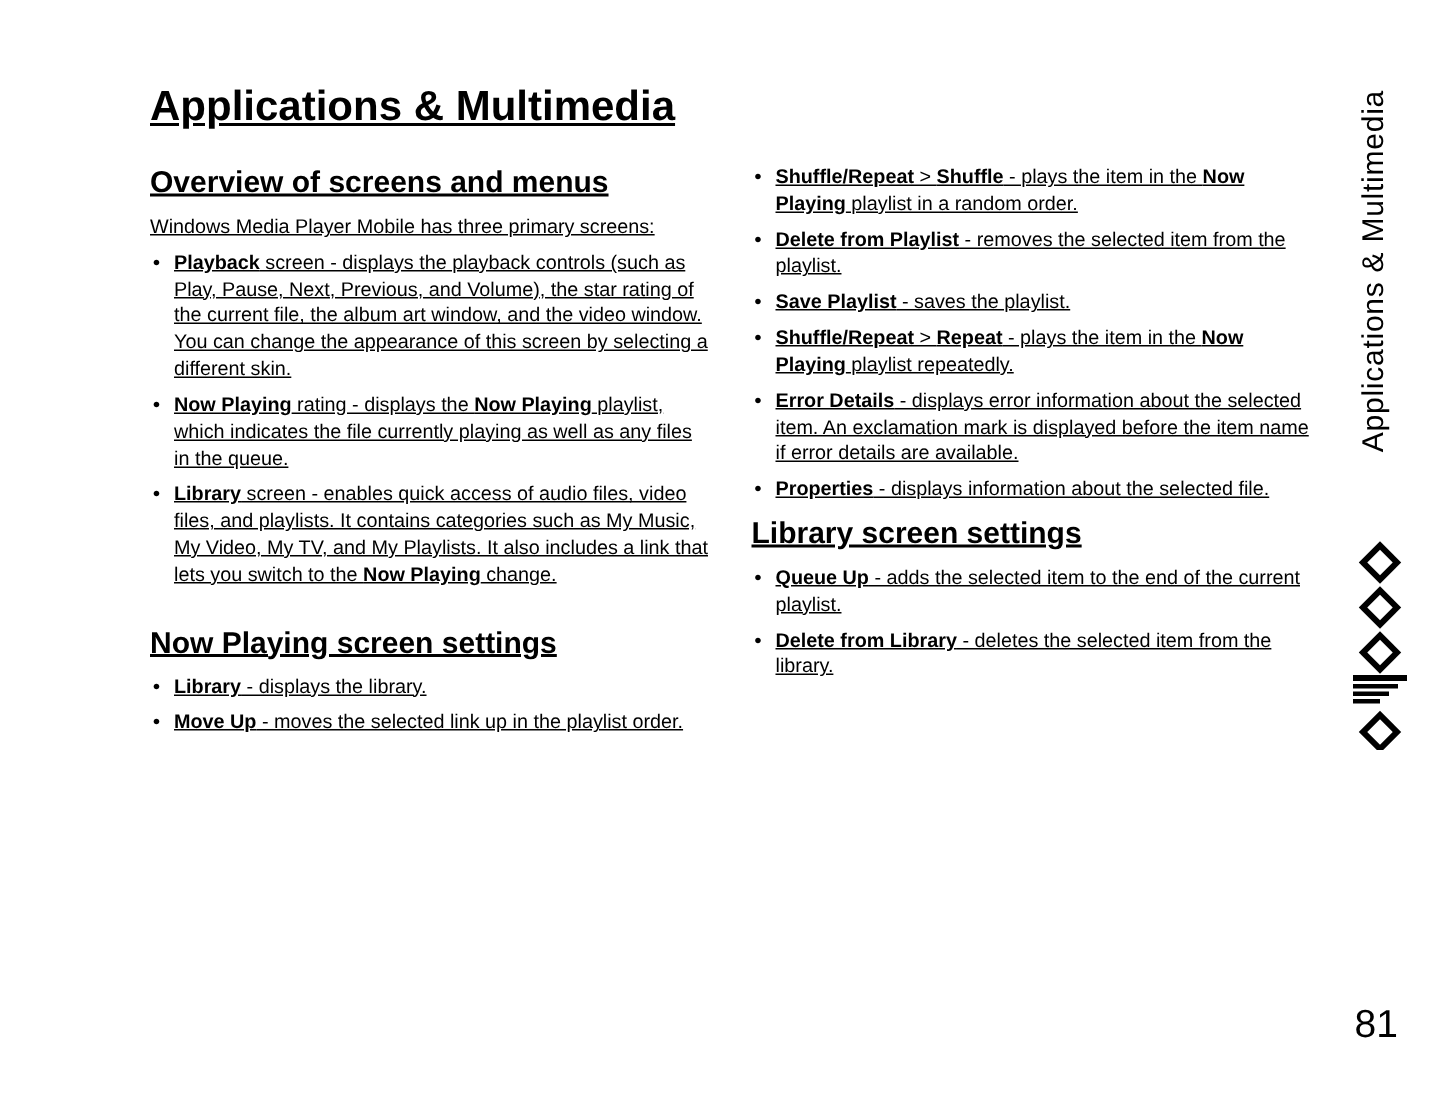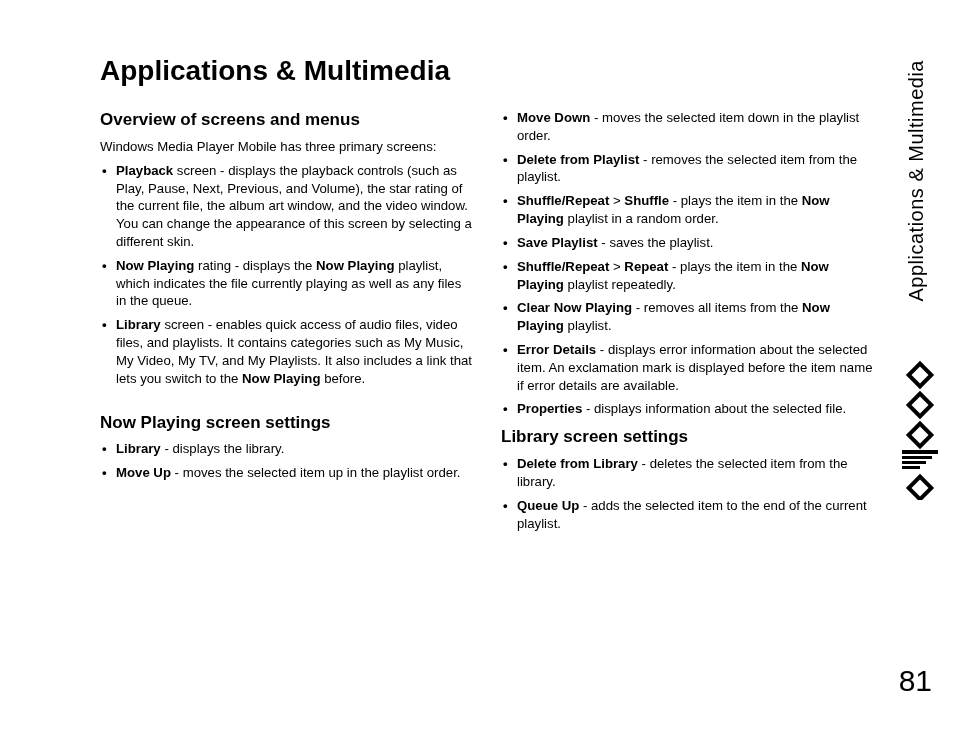--- a/index.html
+++ b/index.html
@@ -11,28 +11,29 @@
     width: 954px;
     height: 738px;
     position: relative;
     overflow: hidden;
   }
   .page {
     padding: 55px 80px 40px 100px;
     box-sizing: border-box;
     position: relative;
     height: 100%;
+    text-decoration: underline;
   }
   h1 {
     font-size: 28px;
     font-weight: bold;
     margin: 0 0 22px 0;
   }
   h2 {
-    font-size: 17px;
+    font-size: 20px;
     font-weight: bold;
     margin: 0 0 6px 0;
   }
   .columns {
     display: flex;
     gap: 28px;
   }
   .col {
     flex: 1;
     font-size: 13.2px;
@@ -65,21 +66,21 @@
     writing-mode: vertical-rl;
     transform: rotate(180deg);
     font-size: 20px;
     font-family: Arial, Helvetica, sans-serif;
     letter-spacing: 0.5px;
   }
   .page-number {
     position: absolute;
     right: 22px;
     bottom: 40px;
-    font-size: 30px;
+    font-size: 26px;
   }
   .ornament {
     position: absolute;
     right: 10px;
     top: 360px;
     width: 48px;
   }
   .ornament svg {
     display: block;
   }
@@ -92,46 +93,44 @@
   <h1>Applications &amp; Multimedia</h1>
 
   <div class="columns">
 
     <div class="col">
       <h2>Overview of screens and menus</h2>
       <p>Windows Media Player Mobile has three primary screens:</p>
       <ul>
         <li><b>Playback</b><span> screen - displays the playback controls (such as Play, Pause, Next, Previous, and Volume), the star rating of the current file, the album art window, and the video window. You can change the appearance of this screen by selecting a different skin.</span></li>
         <li><b>Now Playing</b><span> rating - displays the </span><b>Now Playing</b><span> playlist, which indicates the file currently playing as well as any files in the queue.</span></li>
-        <li><b>Library</b><span> screen - enables quick access of audio files, video files, and playlists. It contains categories such as My Music, My Video, My TV, and My Playlists. It also includes a link that lets you switch to the </span><b>Now Playing</b><span> before.</span></li>
+        <li><b>Library</b><span> screen - enables quick access of audio files, video files, and playlists. It contains categories such as My Music, My Video, My TV, and My Playlists. It also includes a link that lets you switch to the </span><b>Now Playing</b><span> change.</span></li>
       </ul>
 
       <h2 style="margin-top:24px">Now Playing screen settings</h2>
       <ul>
         <li><b>Library</b><span> - displays the library.</span></li>
-        <li><b>Move Up</b><span> - moves the selected item up in the playlist order.</span></li>
+        <li><b>Move Up</b><span> - moves the selected link up in the playlist order.</span></li>
       </ul>
     </div>
 
     <div class="col">
       <ul>
-        <li><b>Move Down</b><span> - moves the selected item down in the playlist order.</span></li>
+        <li><b>Shuffle/Repeat</b><span> &gt; </span><b>Shuffle</b><span> - plays the item in the </span><b>Now Playing</b><span> playlist in a random order.</span></li>
         <li><b>Delete from Playlist</b><span> - removes the selected item from the playlist.</span></li>
-        <li><b>Shuffle/Repeat</b><span> &gt; </span><b>Shuffle</b><span> - plays the item in the </span><b>Now Playing</b><span> playlist in a random order.</span></li>
         <li><b>Save Playlist</b><span> - saves the playlist.</span></li>
         <li><b>Shuffle/Repeat</b><span> &gt; </span><b>Repeat</b><span> - plays the item in the </span><b>Now Playing</b><span> playlist repeatedly.</span></li>
-        <li><b>Clear Now Playing</b><span> - removes all items from the </span><b>Now Playing</b><span> playlist.</span></li>
         <li><b>Error Details</b><span> - displays error information about the selected item. An exclamation mark is displayed before the item name if error details are available.</span></li>
         <li><b>Properties</b><span> - displays information about the selected file.</span></li>
       </ul>
 
       <h2 style="margin-top:5px">Library screen settings</h2>
       <ul>
+        <li><b>Queue Up</b><span> - adds the selected item to the end of the current playlist.</span></li>
         <li><b>Delete from Library</b><span> - deletes the selected item from the library.</span></li>
-        <li><b>Queue Up</b><span> - adds the selected item to the end of the current playlist.</span></li>
       </ul>
     </div>
 
   </div>
 
   <div class="side-label">Applications &amp; Multimedia</div>
 
   <div class="ornament">
     <svg width="48" height="140" viewBox="0 0 48 140">
       <g fill="#000">

